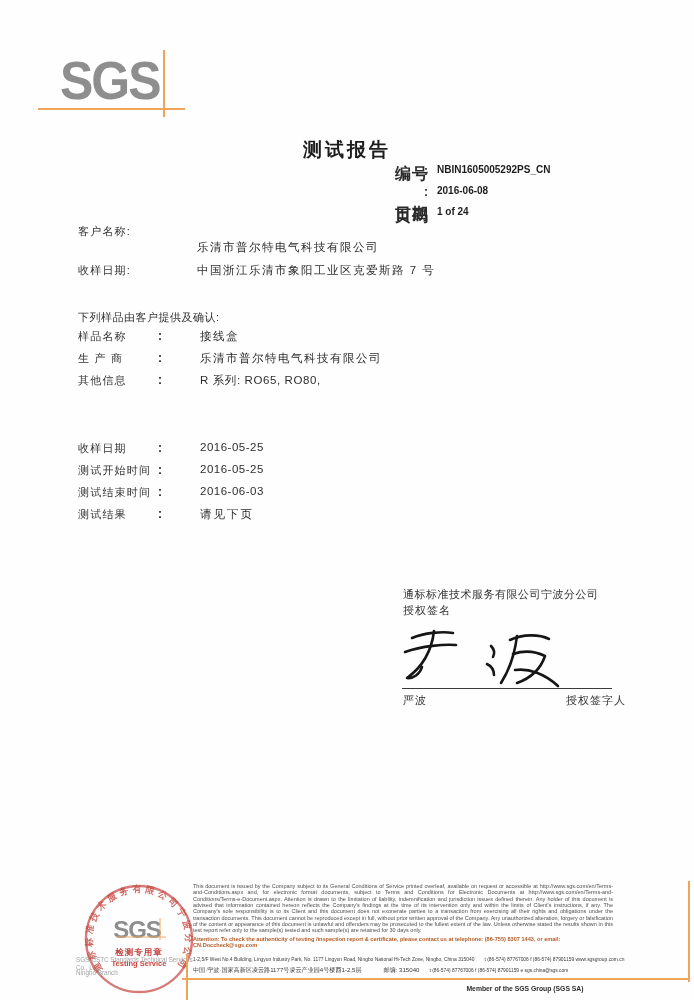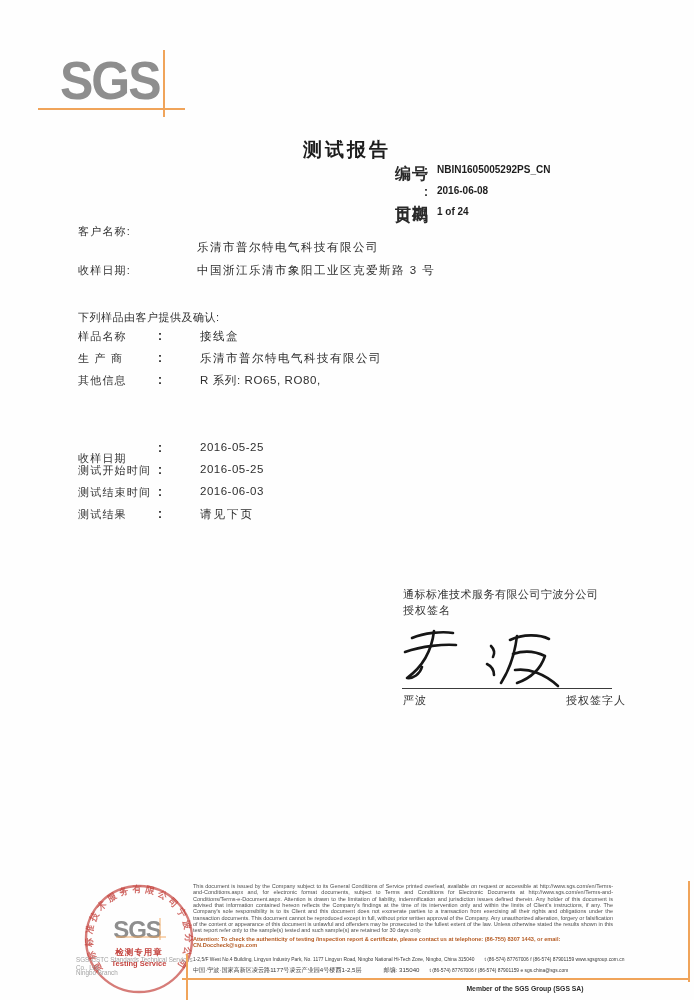--- a/index.html
+++ b/index.html
@@ -65,37 +65,37 @@
   <div class="abs meta-colon" style="left:424px;top:185px;">:</div>
   <div class="abs meta-value" style="left:437px;top:185px;">2016-06-08</div>
 
   <div class="abs meta-label" style="left:395px;top:206px;">页码</div>
   <div class="abs meta-colon" style="left:424px;top:206px;">:</div>
   <div class="abs meta-value" style="left:437px;top:206px;">1 of 24</div>
 
   <div class="abs lab" style="left:78px;top:224px;">客户名称:</div>
   <div class="abs val" style="left:197px;top:240px;">乐清市普尔特电气科技有限公司</div>
   <div class="abs lab" style="left:78px;top:263px;">收样日期:</div>
-  <div class="abs val" style="left:197px;top:263px;">中国浙江乐清市象阳工业区克爱斯路 3 号</div>
+  <div class="abs val" style="left:197px;top:263px;">中国浙江乐清市象阳工业区克爱斯路 7 号</div>
 
   <div class="abs lab" style="left:78px;top:310px;letter-spacing:0.5px;">下列样品由客户提供及确认:</div>
 
   <div class="abs lab" style="left:78px;top:329px;">样品名称</div>
   <div class="abs col" style="left:158px;top:329px;">:</div>
   <div class="abs val" style="left:200px;top:329px;">接线盒</div>
 
   <div class="abs lab" style="left:78px;top:351px;">生 产 商</div>
   <div class="abs col" style="left:158px;top:351px;">:</div>
   <div class="abs val" style="left:200px;top:351px;">乐清市普尔特电气科技有限公司</div>
 
   <div class="abs lab" style="left:78px;top:373px;">其他信息</div>
   <div class="abs col" style="left:158px;top:373px;">:</div>
   <div class="abs val series" style="left:200px;top:373px;">R 系列: RO65, RO80,</div>
 
-  <div class="abs lab" style="left:78px;top:441px;margin-top:10px;">收样日期</div>
+  <div class="abs lab" style="left:78px;top:441px;">收样日期</div>
   <div class="abs col" style="left:158px;top:441px;">:</div>
   <div class="abs val val-bold" style="left:200px;top:441px;">2016-05-25</div>
 
   <div class="abs lab" style="left:78px;top:463px;">测试开始时间</div>
   <div class="abs col" style="left:158px;top:463px;">:</div>
   <div class="abs val val-bold" style="left:200px;top:463px;">2016-05-25</div>
 
   <div class="abs lab" style="left:78px;top:485px;">测试结束时间</div>
   <div class="abs col" style="left:158px;top:485px;">:</div>
   <div class="abs val val-bold" style="left:200px;top:485px;">2016-06-03</div>

